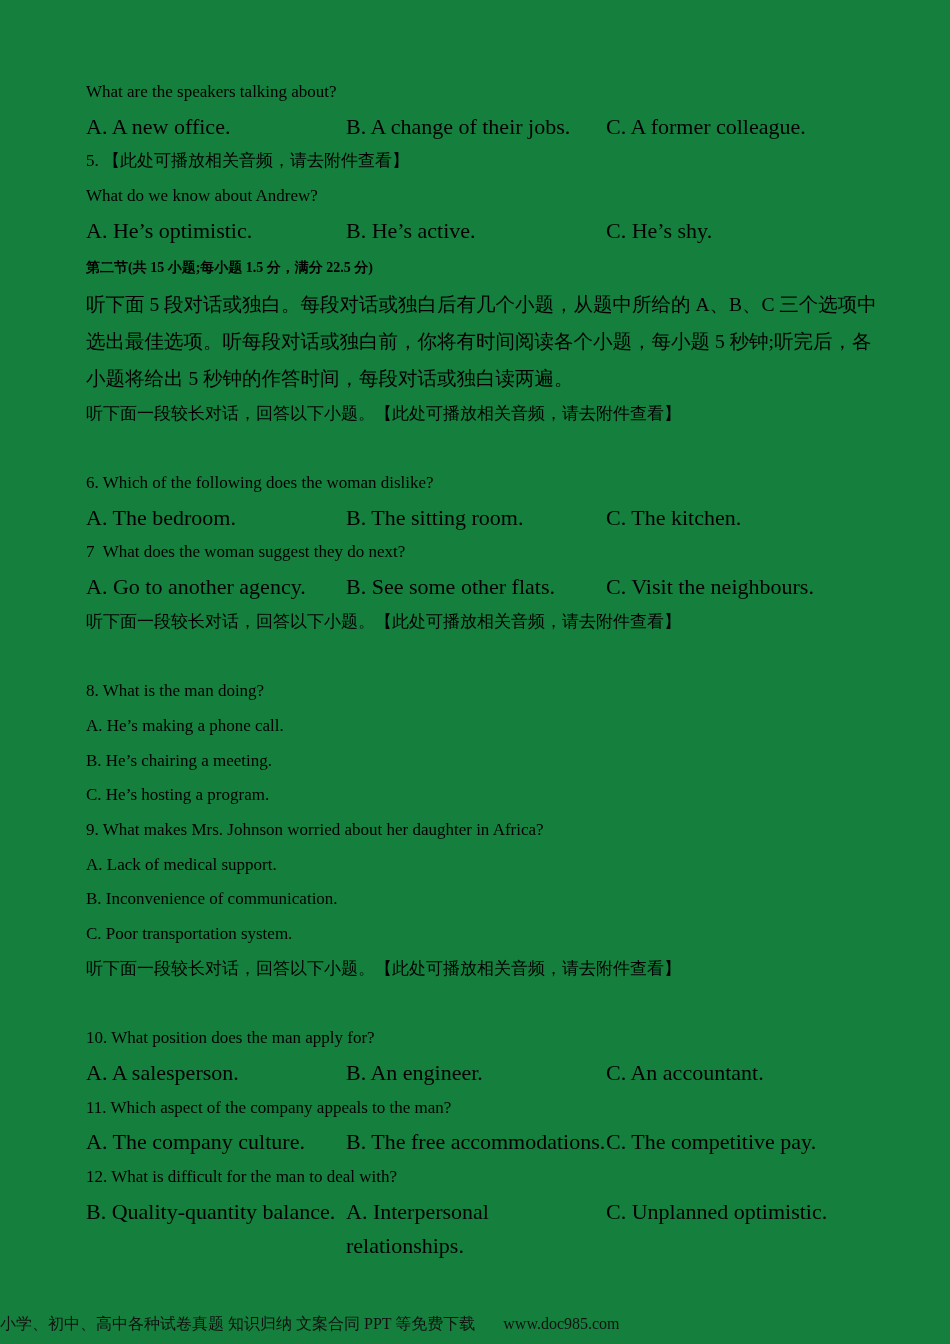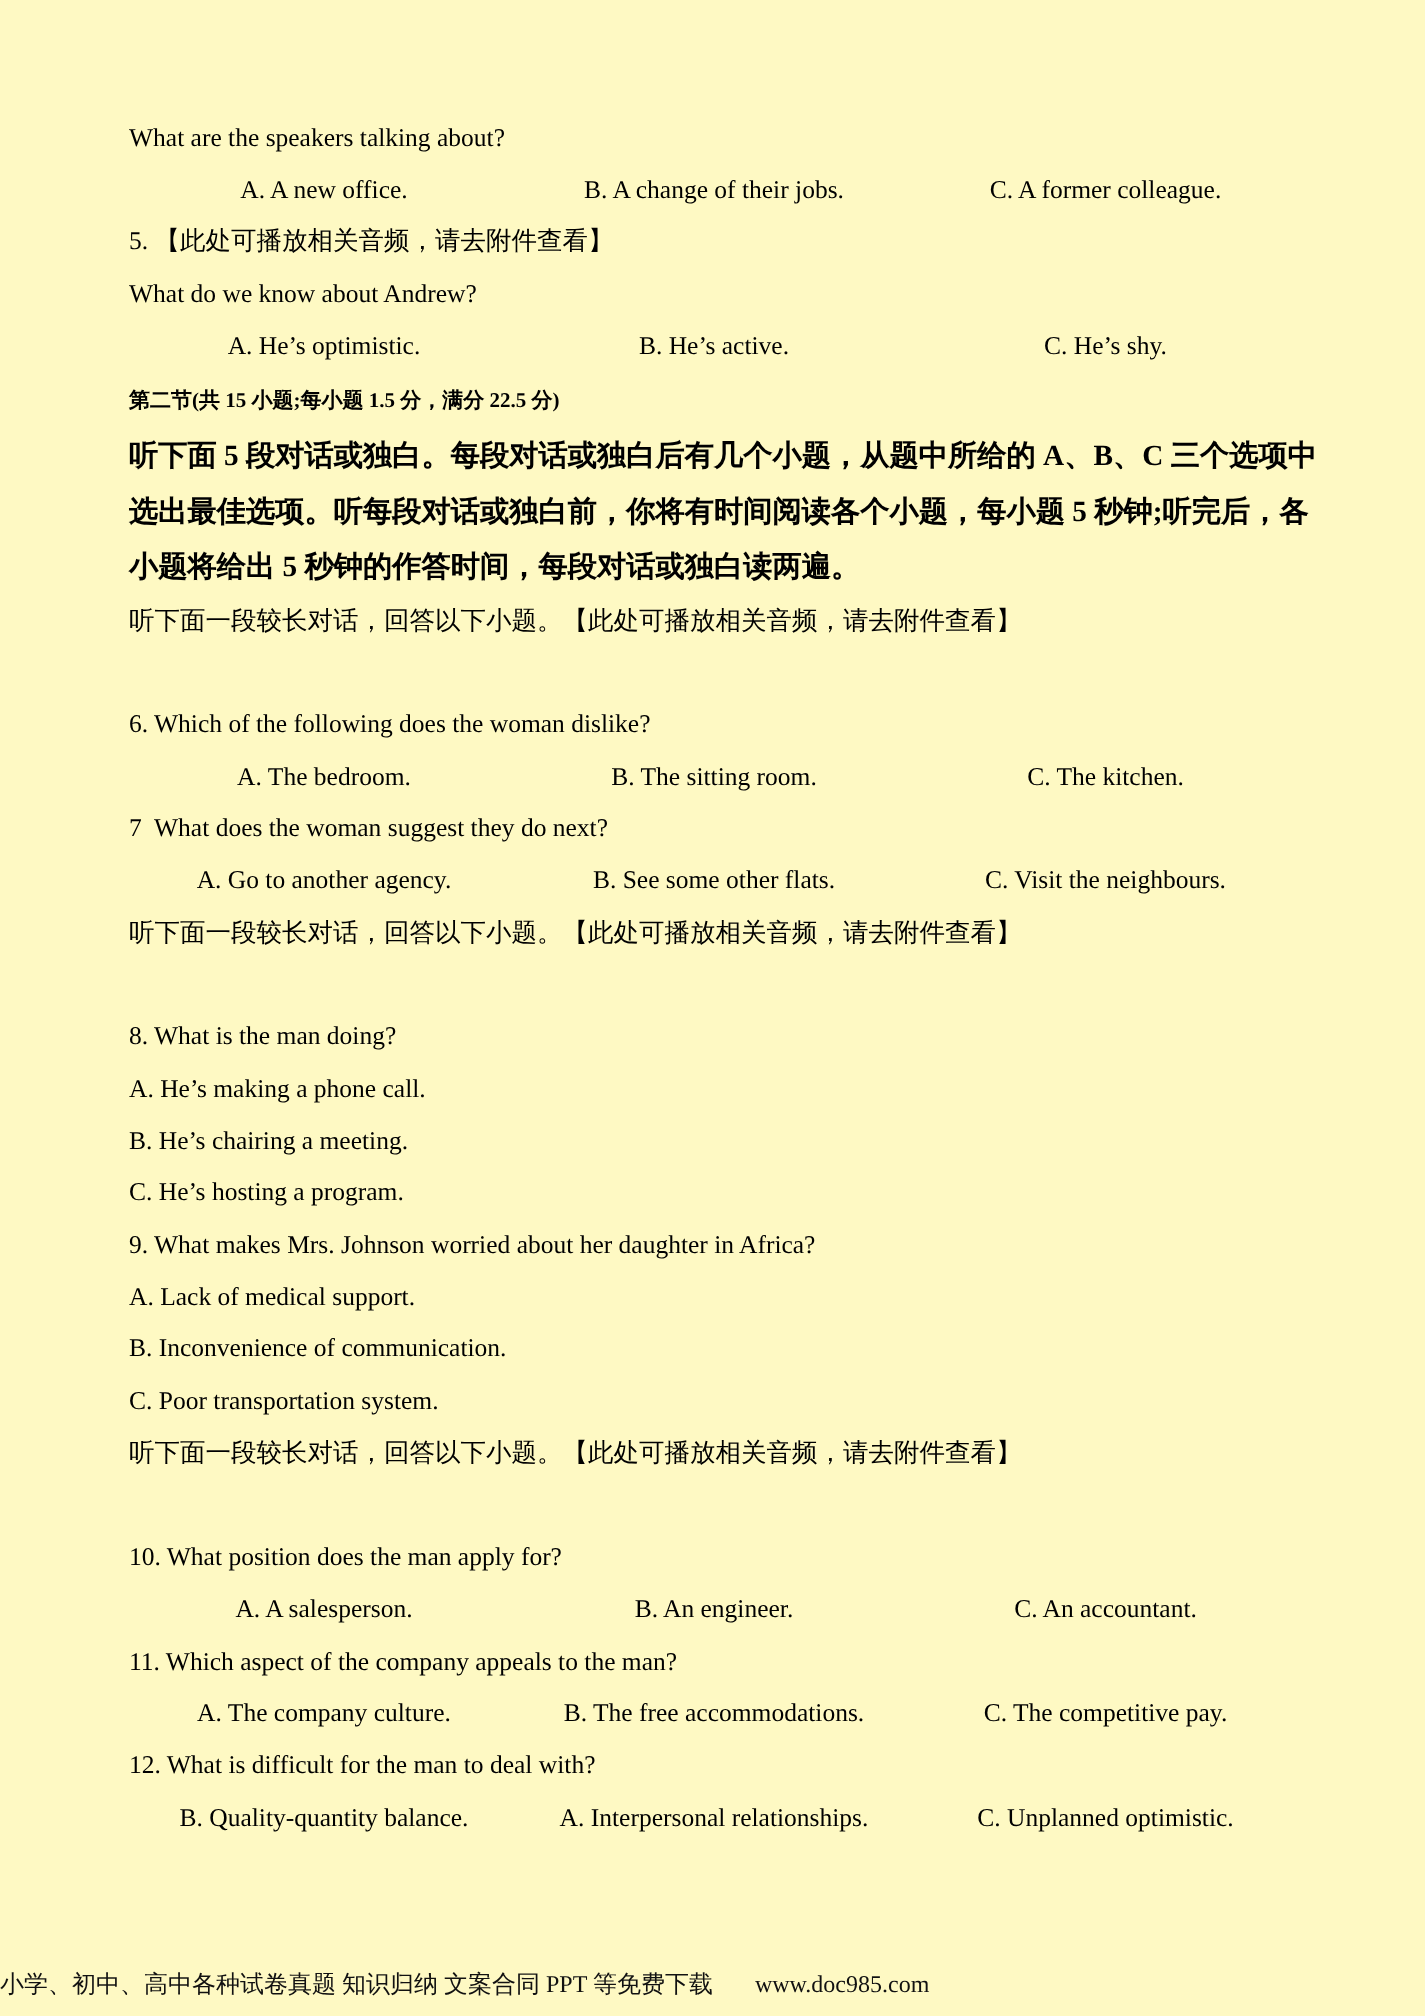--- a/index.html
+++ b/index.html
@@ -1,57 +1,56 @@
 <!DOCTYPE html>
 <html><head>
 <meta charset="utf-8">
 <style>
   html, body { margin: 0; padding: 0; background: #e8e8e8; }
   .page {
     position: relative;
     width: 950px;
     height: 1344px;
     margin: 0 auto;
-    background: #fef9c3;
+    background: #15803d;
     font-family: "Liberation Serif", "DejaVu Serif", serif;
     color: #000000;
     overflow: hidden;
   }
   .content {
     position: absolute;
     left: 86px;
     top: 75px;
     width: 782px;
   }
   .line {
     margin: 0;
     font-size: 17px;
     line-height: 34.7px;
     white-space: pre-wrap;
   }
   .blank { height: 34.7px; }
   .opts {
     display: grid;
     grid-template-columns: 260px 260px 1fr;
-    font-size: 17px;
+    font-size: 22px;
     line-height: 34.7px;
-    text-align: center;
   }
   .opts span { white-space: pre-wrap; }
   .sec-title {
     margin: 0;
     font-size: 14px;
     font-weight: bold;
     line-height: 37px;
     white-space: nowrap;
   }
   .instr {
     margin: 0;
     font-size: 19.5px;
-    font-weight: bold;
+    font-weight: normal;
     line-height: 37px;
     white-space: nowrap;
   }
   .page-footer {
     position: absolute;
     left: 0;
     top: 1313px;
     width: 100%;
     text-align: left;
     font-size: 16px;

